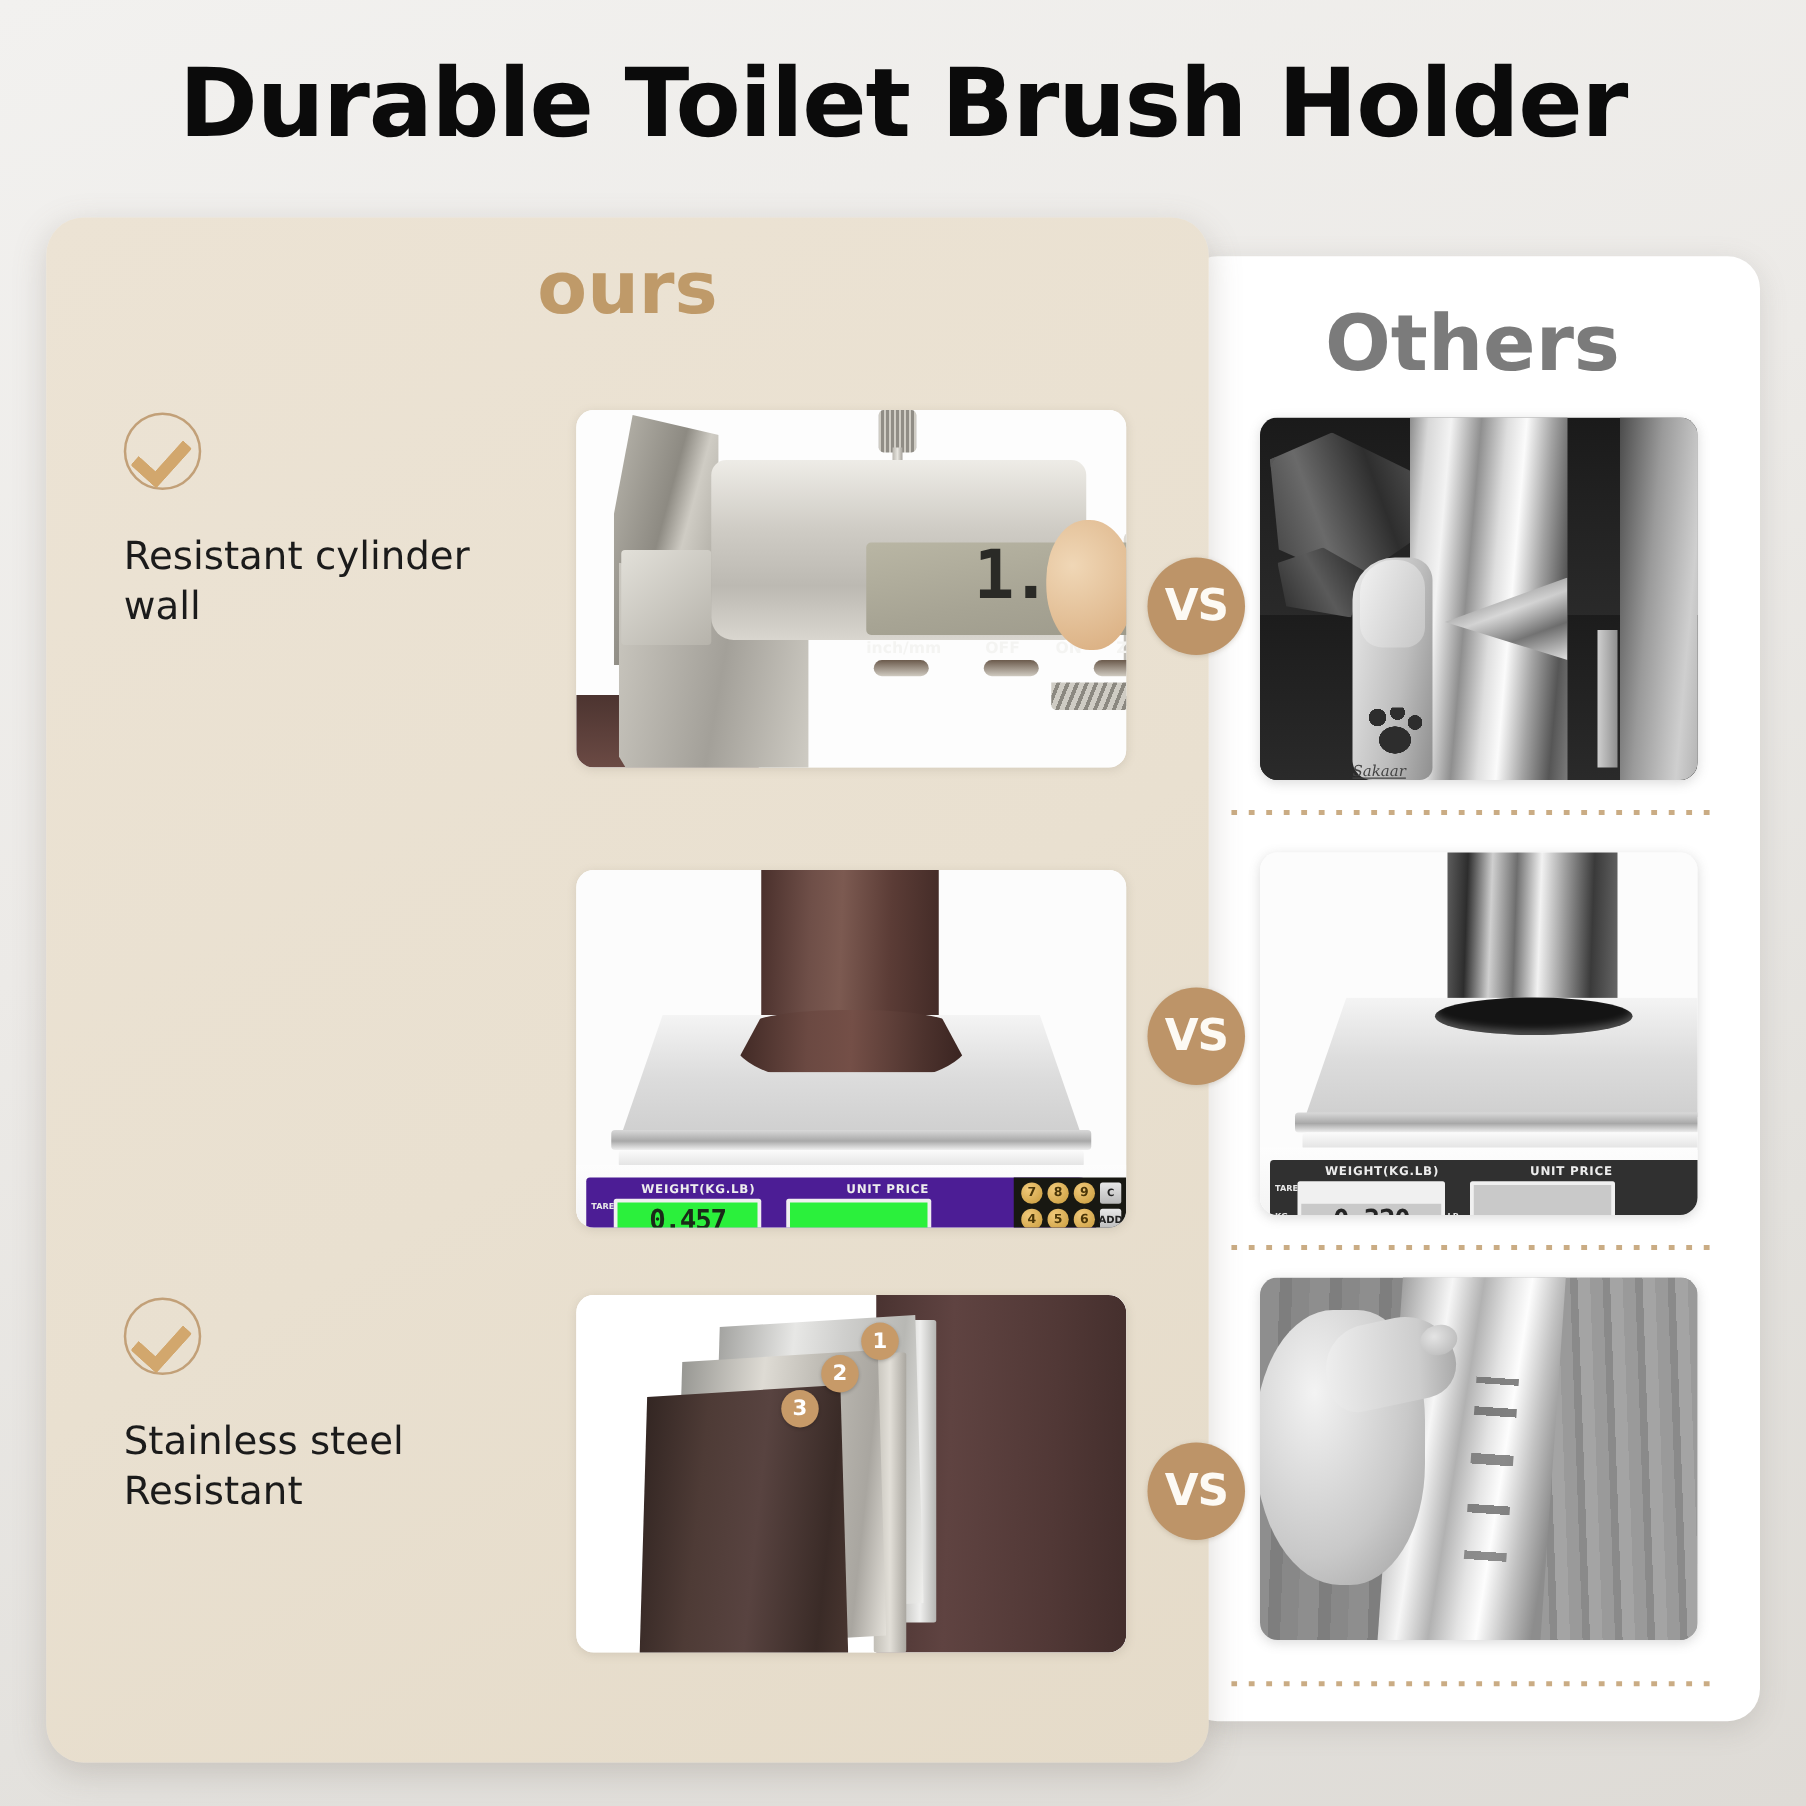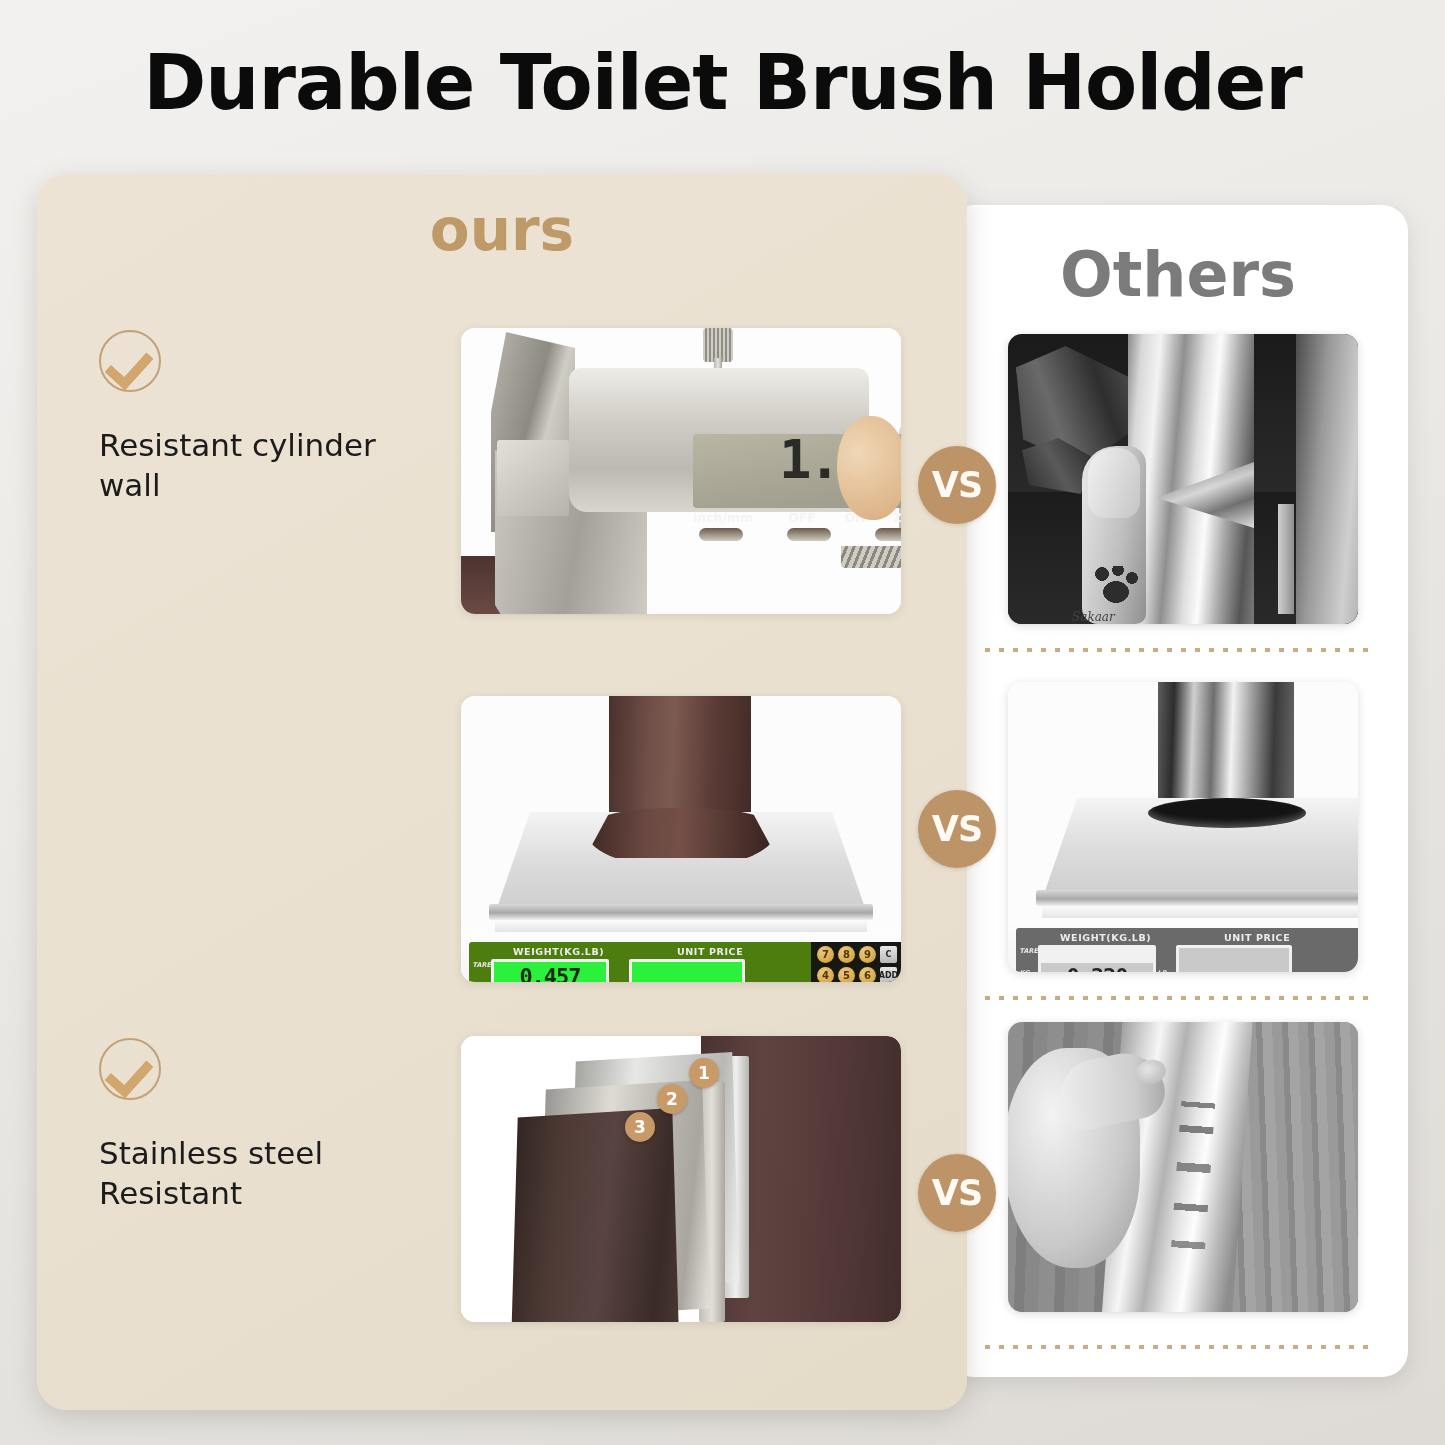--- a/index.html
+++ b/index.html
@@ -233,35 +233,35 @@
   .sc-platform { position:absolute; left:36px; top:116px; width:368px; height:96px;
     background:linear-gradient(180deg,#f4f4f4 0%,#dcdcdc 52%,#cfcfcf 100%);
     clip-path: polygon(9% 0,91% 0,100% 100%,0 100%); }
   .sc-lip { position:absolute; left:28px; top:208px; width:384px; height:16px;
     background:linear-gradient(180deg,#d9d9d9,#a8a8a8 55%,#efefef); border-radius:3px; }
   .sc-lip2 { position:absolute; left:34px; top:224px; width:372px; height:14px;
     background:linear-gradient(180deg,#fbfbfb,#e1e1e1); border-radius:3px; }
   .sc-face { position:absolute; left:0px; top:236px; width:440px; height:78px;
     background:linear-gradient(180deg,#fdfdfd,#efefef); }
   .sc-panel { position:absolute; left:8px; top:246px; width:408px; height:62px;
-    background:#4d7c0f; border-radius:3px 14px 0 0; }
+    background:#4c1d95; border-radius:3px 14px 0 0; }
   .sc-lab { position:absolute; top:4px; font-size:9.5px; font-weight:bold; color:#ededed;
     letter-spacing:.6px; font-family:"DejaVu Sans", sans-serif; }
   .sc-lab.w { left:44px; }
   .sc-lab.u { left:208px; }
   .sc-lcd { position:absolute; top:17px; height:34px; border-radius:2px;
     background:#f0f0f0; display:flex; align-items:center; }
   .sc-lcd.w { left:22px; width:118px; }
   .sc-lcd.u { left:160px; width:116px; }
   .sc-lcd .inner { height:28px; margin:0 3px; flex:1;
     background:#2bf03c; display:flex; align-items:center; justify-content:center; }
   .sc-digits { font-family:"DejaVu Sans Mono", monospace; font-size:22px; font-weight:bold;
     color:#1a2a18; letter-spacing:-1px; }
   .sc-side { position:absolute; left:4px; top:19px; width:17px; height:30px;
-    display:flex; flex-direction:column; justify-content:space-between;font-style:italic; }
+    display:flex; flex-direction:column; justify-content:space-between; }
   .sc-side span { font-size:6.5px; color:#e8e8e8; font-weight:bold;
     font-family:"DejaVu Sans", sans-serif; }
   .sc-side.u { left:142px; justify-content:flex-end; }
   .sc-keys { position:absolute; left:350px; top:246px; width:90px; height:62px;
     background:#181812; }
   .sc-keyrow { display:flex; gap:4px; padding:4px 4px 0 6px; }
   .sc-key { width:17px; height:17px; border-radius:50%;
     background:radial-gradient(circle at 35% 30%,#f1c97a,#c79a3a);
     font-size:10px; font-weight:bold; color:#4a3608;
     display:flex; align-items:center; justify-content:center;
@@ -336,22 +336,22 @@
     border-radius:34px 18px 10px 16px; }
   .o1-thumb { position:absolute; left:80px; top:114px; width:52px; height:70px;
     background:linear-gradient(110deg,#f2f2f2,#c5c5c5);
     border-radius:26px 22px 16px 18px; }
   .o1-tat { position:absolute; left:84px; top:232px; width:52px; height:46px;
     background:
       radial-gradient(circle 7px at 10px 8px,#2d2d2d 98%,transparent),
       radial-gradient(circle 6px at 26px 4px,#2d2d2d 98%,transparent),
       radial-gradient(circle 6px at 40px 12px,#2d2d2d 98%,transparent),
       radial-gradient(ellipse 13px 11px at 24px 26px,#2d2d2d 98%,transparent); }
-  .o1-tat-txt { position:absolute; left:64px; top:276px; font-size:12px;
-    font-style:italic; color:#14532d; font-family:"DejaVu Serif", serif; }
+  .o1-tat-txt { position:absolute; left:74px; top:276px; font-size:12px;
+    font-style:italic; color:#14532d; font-family:"DejaVu Serif", serif;text-decoration:underline; }
   .o1-right { position:absolute; right:0; top:0; width:62px; height:100%;
     background:linear-gradient(95deg,#4c4c4c,#9a9a9a 40%,#cfcfcf 80%,#b4b4b4); }
   .o1-strip { position:absolute; right:64px; top:170px; width:16px; height:110px;
     background:linear-gradient(90deg,#cfcfcf,#8f8f8f); }
 
   
   .o3-bg { position:absolute; inset:0;
     background:repeating-linear-gradient(92deg,#8e8e8e 0 16px,#7e7e7e 16px 26px,#888 26px 40px); }
   .o3-wood { position:absolute; right:0; top:0; width:180px; height:100%;
     background:repeating-linear-gradient(88deg,#9a9a9a 0 10px,#8a8a8a 10px 16px,#a4a4a4 16px 26px); }

